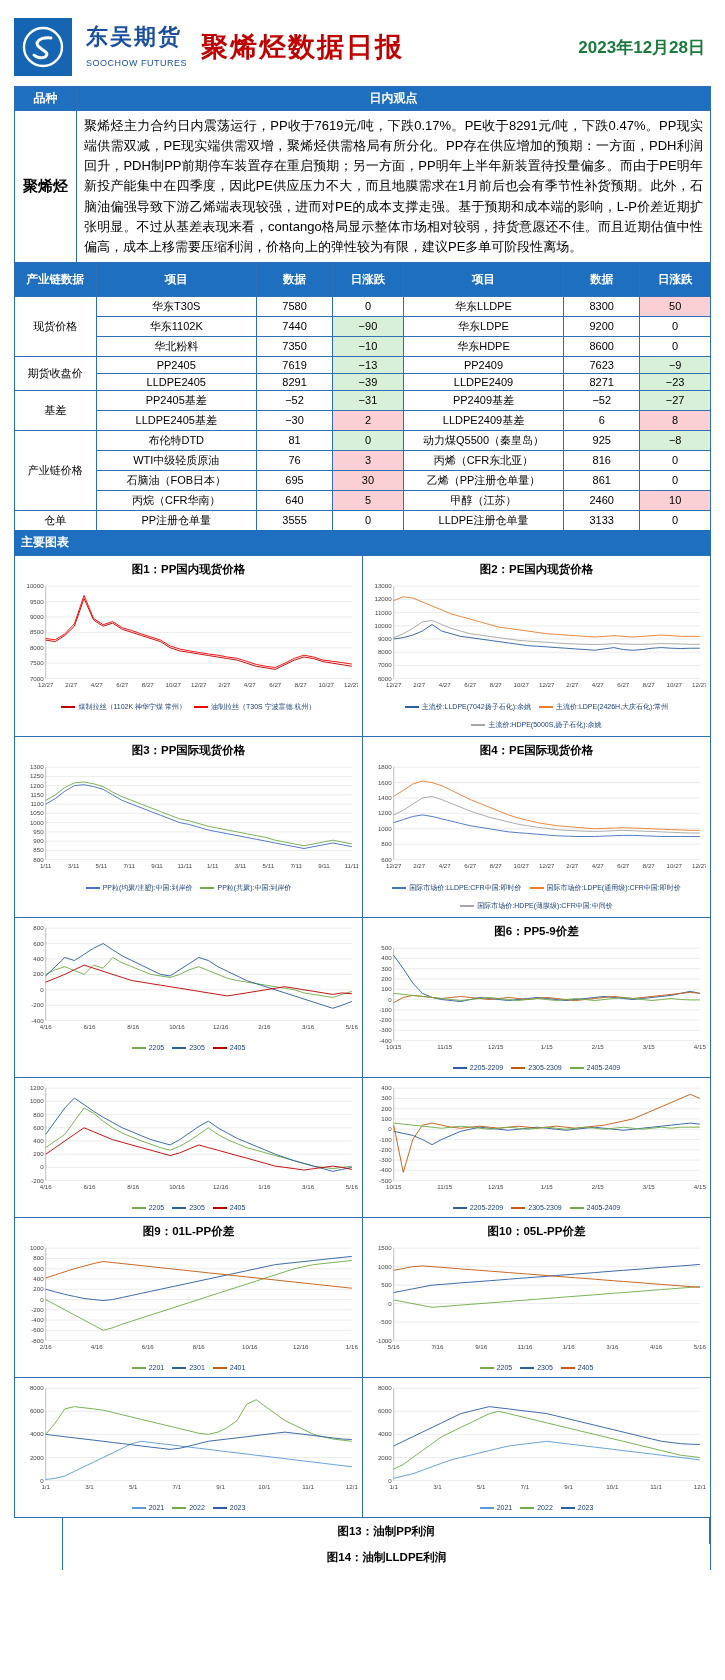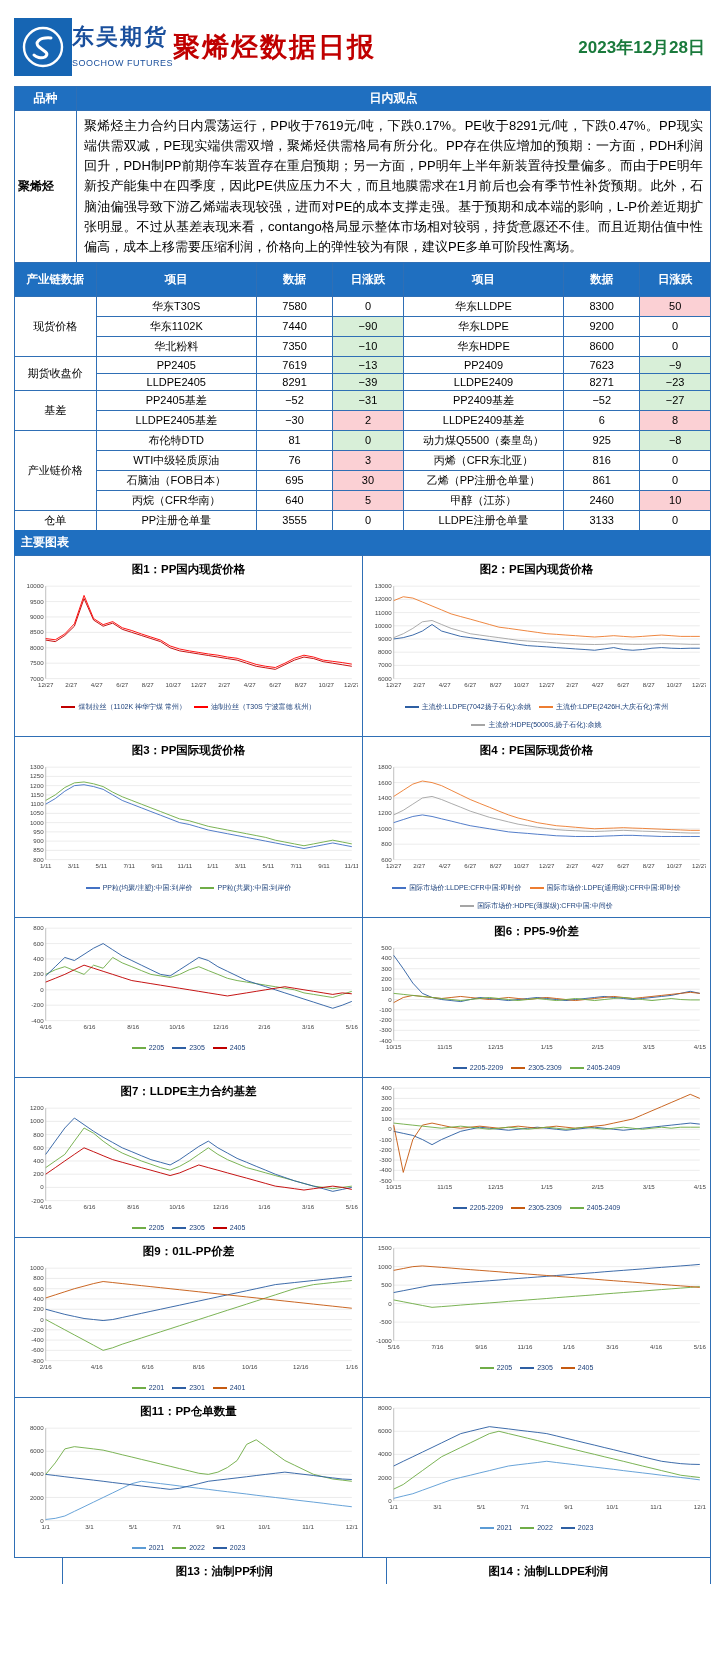--- a/index.html
+++ b/index.html
@@ -11,21 +11,21 @@
   }
   .page {
     width: 725px;
     position: relative;
     padding: 14px 14px 0 14px;
   }
   
   .header {
     display: flex;
     align-items: center;
-    gap: 0;
+    gap: 14px;
     padding: 4px 0 10px 0;
   }
   .logo-mark {
     width: 58px; height: 58px;
     background: #1665b3;
     display: flex; align-items: center; justify-content: center;
     flex: 0 0 auto;
   }
   .logo-mark svg { width: 44px; height: 44px; }
   .logo-text { line-height: 1.05; }
@@ -61,21 +61,21 @@
   }
   table { border-collapse: collapse; width: 100%; }
   td, th { border: 1px solid #2f6fb5; font-size: 11px; padding: 2px 3px; }
 
   
   .view-table td.hdr {
     background: #1f6fc0; color: #fff; text-align: center; font-weight: bold;
     font-size: 12px; padding: 3px;
   }
   .view-table td.cat {
-    width: 62px; font-size: 12px; font-weight: bold;
+    width: 62px; text-align: center; font-size: 15px; font-weight: bold;
     background: #fff;
   }
   .view-table td.body {
     font-size: 13px; line-height: 1.55; text-align: justify; padding: 5px 7px;
   }
 
   
   .chain-table th {
     background: #1f6fc0; color: #fff; font-size: 11.5px; font-weight: bold;
     text-align: center; padding: 9px 2px;
@@ -535,21 +535,21 @@
           </div>
           <div class="legend-item">
             <span class="legend-swatch" style="background: rgb(197, 90, 17);"></span>
             <span>2305-2309</span>
           </div>
           <div class="legend-item">
             <span class="legend-swatch" style="background: rgb(112, 173, 71);"></span>
             <span>2405-2409</span>
           </div>
         </div></div>
-      <div class="chart-cell"><div class="chart-title">图7：LLDPE主力合约基差</div><svg viewBox="0 0 330 112" class="chart-area">
+      <div class="chart-cell"><svg viewBox="0 0 330 112" class="chart-area">
           <line x1="26" x2="324" y1="96" y2="96" class="grid-line"></line>
           <text x="24" y="98" text-anchor="end" class="axis-text">-200</text>
           <line x1="26" x2="324" y1="83.14285714285715" y2="83.14285714285715" class="grid-line"></line>
           <text x="24" y="85.14285714285715" text-anchor="end" class="axis-text">0</text>
           <line x1="26" x2="324" y1="70.28571428571429" y2="70.28571428571429" class="grid-line"></line>
           <text x="24" y="72.28571428571429" text-anchor="end" class="axis-text">200</text>
           <line x1="26" x2="324" y1="57.42857142857142" y2="57.42857142857142" class="grid-line"></line>
           <text x="24" y="59.42857142857142" text-anchor="end" class="axis-text">400</text>
           <line x1="26" x2="324" y1="44.57142857142858" y2="44.57142857142858" class="grid-line"></line>
           <text x="24" y="46.57142857142858" text-anchor="end" class="axis-text">600</text>
@@ -670,21 +670,21 @@
           </div>
           <div class="legend-item">
             <span class="legend-swatch" style="background: rgb(46, 95, 163);"></span>
             <span>2301</span>
           </div>
           <div class="legend-item">
             <span class="legend-swatch" style="background: rgb(197, 90, 17);"></span>
             <span>2401</span>
           </div>
         </div></div>
-      <div class="chart-cell"><svg viewBox="0 0 330 112" class="chart-area">
+      <div class="chart-cell"><div class="chart-title">图10：05L-PP价差</div><svg viewBox="0 0 330 112" class="chart-area">
           <line x1="26" x2="324" y1="96" y2="96" class="grid-line"></line>
           <text x="24" y="98" text-anchor="end" class="axis-text">-1000</text>
           <line x1="26" x2="324" y1="78" y2="78" class="grid-line"></line>
           <text x="24" y="80" text-anchor="end" class="axis-text">-500</text>
           <line x1="26" x2="324" y1="60" y2="60" class="grid-line"></line>
           <text x="24" y="62" text-anchor="end" class="axis-text">0</text>
           <line x1="26" x2="324" y1="42" y2="42" class="grid-line"></line>
           <text x="24" y="44" text-anchor="end" class="axis-text">500</text>
           <line x1="26" x2="324" y1="23.999999999999996" y2="23.999999999999996" class="grid-line"></line>
           <text x="24" y="25.999999999999996" text-anchor="end" class="axis-text">1000</text>
@@ -709,21 +709,21 @@
           </div>
           <div class="legend-item">
             <span class="legend-swatch" style="background: rgb(46, 95, 163);"></span>
             <span>2305</span>
           </div>
           <div class="legend-item">
             <span class="legend-swatch" style="background: rgb(197, 90, 17);"></span>
             <span>2405</span>
           </div>
         </div></div>
-      <div class="chart-cell"><div class="chart-title">图11：PP仓单数量</div><svg viewBox="0 0 330 112" class="chart-area">
+      <div class="chart-cell"><svg viewBox="0 0 330 112" class="chart-area">
           <line x1="26" x2="324" y1="96" y2="96" class="grid-line"></line>
           <text x="24" y="98" text-anchor="end" class="axis-text">0</text>
           <line x1="26" x2="324" y1="73.5" y2="73.5" class="grid-line"></line>
           <text x="24" y="75.5" text-anchor="end" class="axis-text">2000</text>
           <line x1="26" x2="324" y1="51" y2="51" class="grid-line"></line>
           <text x="24" y="53" text-anchor="end" class="axis-text">4000</text>
           <line x1="26" x2="324" y1="28.5" y2="28.5" class="grid-line"></line>
           <text x="24" y="30.5" text-anchor="end" class="axis-text">6000</text>
           <line x1="26" x2="324" y1="6" y2="6" class="grid-line"></line>
           <text x="24" y="8" text-anchor="end" class="axis-text">8000</text>
@@ -785,21 +785,21 @@
             <span class="legend-swatch" style="background: rgb(112, 173, 71);"></span>
             <span>2022</span>
           </div>
           <div class="legend-item">
             <span class="legend-swatch" style="background: rgb(46, 95, 163);"></span>
             <span>2023</span>
           </div>
         </div></div>
     </div>
 
-  <div style="display:grid;grid-template-columns:1fr 1fr;border-left:1px solid #2f6fb5;border-right:1px solid #2f6fb5;margin-left:48px;">
+  <div style="display:grid;grid-template-columns:1fr;border-left:1px solid #2f6fb5;border-right:1px solid #2f6fb5;margin-left:48px;">
     <div style="border-right:1px solid #2f6fb5;padding:4px 0 2px 0;">
       <div class="chart-title">图13：油制PP利润</div>
     </div>
     <div style="padding:4px 0 2px 0;">
       <div class="chart-title">图14：油制LLDPE利润</div>
     </div>
   </div>
 
 </div>
 

